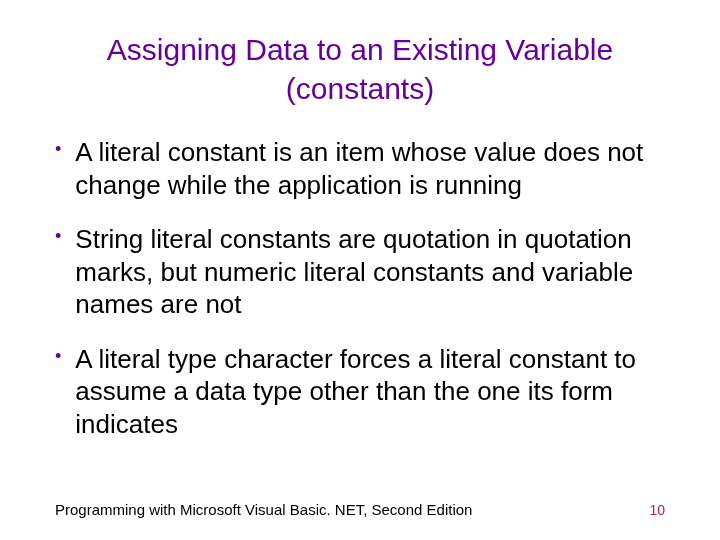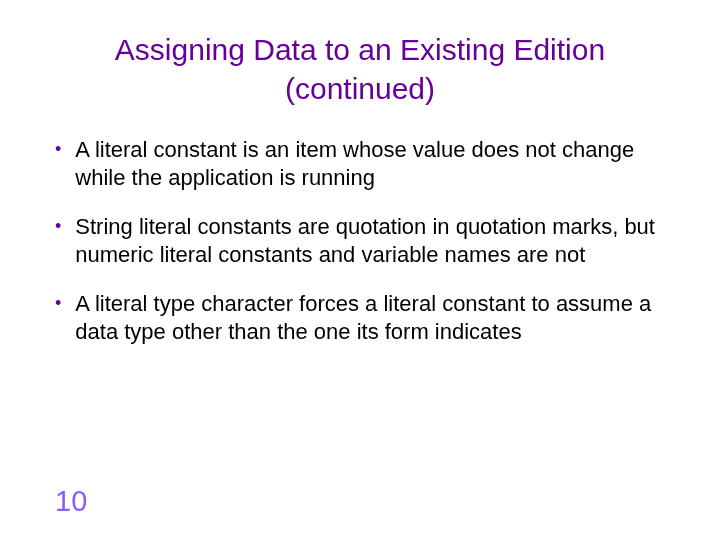--- a/index.html
+++ b/index.html
@@ -37,56 +37,57 @@
     }
     .bullet-dot {
       color: #660099;
       font-size: 18px;
       line-height: 26px;
       margin-right: 14px;
       flex-shrink: 0;
     }
     .bullet-text {
       color: #000000;
-      font-size: 22px;
+      font-size: 26px;
       line-height: 1.25;
     }
     .footer {
       position: absolute;
       bottom: 22px;
       left: 55px;
       right: 55px;
       display: flex;
       justify-content: space-between;
       align-items: flex-end;
     }
     .footer-text {
       color: #000000;
       font-size: 15px;
     }
     .page-number {
-      color: #8b5cf6;
-      font-size: 29px;
+      color: #be185d;
+      font-size: 14px;
     }
   </style>
 </head>
 <body>
 
-<h1 class="slide-title">Assigning Data to an Existing Edition (continued)</h1>
+<h1 class="slide-title">Assigning Data to an Existing Variable (constants)</h1>
 
 <div class="content-area">
   <div class="bullet-item">
     <span class="bullet-dot">•</span>
     <span class="bullet-text">A literal constant is an item whose value does not change while the application is running</span>
   </div>
   <div class="bullet-item">
     <span class="bullet-dot">•</span>
     <span class="bullet-text">String literal constants are quotation in quotation marks, but numeric literal constants and variable names are not</span>
   </div>
   <div class="bullet-item">
     <span class="bullet-dot">•</span>
     <span class="bullet-text">A literal type character forces a literal constant to assume a data type other than the one its form indicates</span>
   </div>
 </div>
 
 <div class="footer">
+  <span class="footer-text">Programming with Microsoft Visual Basic. NET, Second Edition</span>
   <span class="page-number">10</span>
 </div>
 
 </body></html>

